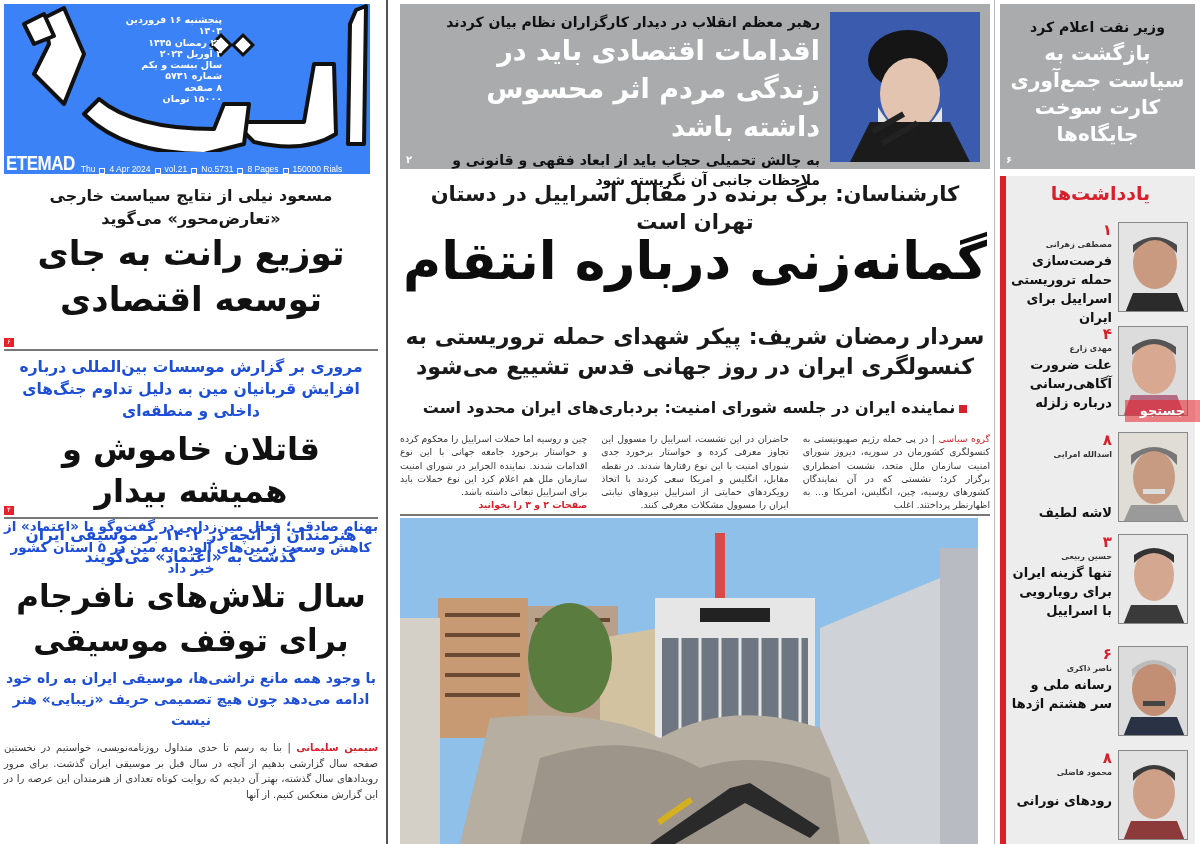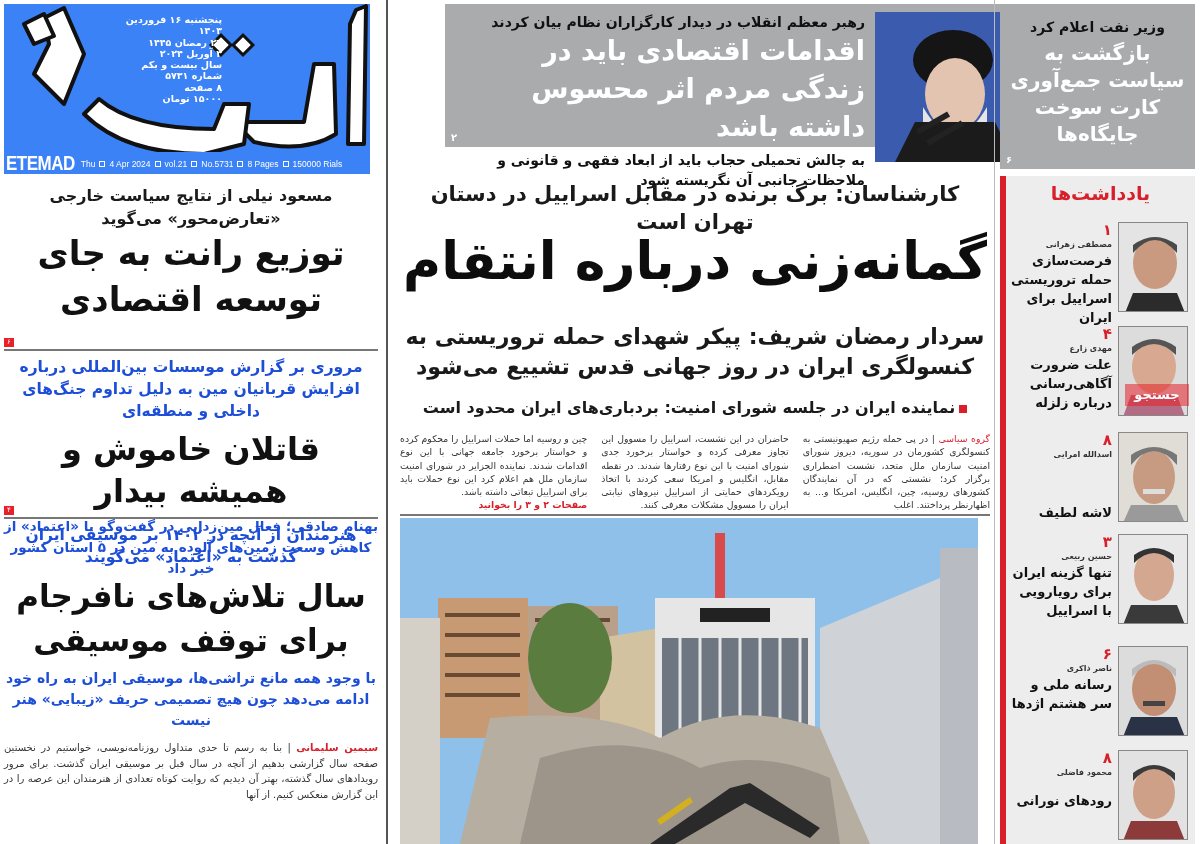--- a/index.html
+++ b/index.html
@@ -4,28 +4,28 @@
   <style>
     * { box-sizing: border-box; margin: 0; padding: 0; }
     html, body { width: 1200px; height: 844px; overflow: hidden; background: #fff; }
     body { position: relative; font-family: "DejaVu Sans", sans-serif; color: #1a1a1a; }
     .abs { position: absolute; }
 
     
     #masthead { left: 4px; top: 4px; width: 366px; height: 170px; background: #3b82f6; overflow: hidden; }
     #logo-art { position: absolute; left: 0; top: 0; width: 366px; height: 148px; }
     #date-block { position: absolute; left: 108px; top: 10px; width: 110px; direction: rtl; text-align: right; color: #fff; font-size: 9.5px; line-height: 11.3px; font-weight: bold; }
-    #footer-line { position: absolute; left: 0; top: 150px; width: 366px; height: 20px; display: flex; align-items: center; color: #fff; font-family: "Liberation Sans", sans-serif; }
+    #footer-line { position: absolute; left: 0; top: 150px; width: 366px; height: 20px; display: flex; align-items: flex-end; color: #fff; font-family: "Liberation Sans", sans-serif; }
     #etemad-word { font-size: 17px; font-weight: bold; letter-spacing: -0.5px; margin-left: 2px; margin-right: 6px; transform: scaleY(1.2); }
     .meta-item { font-size: 8.5px; margin-right: 4px; }
     .meta-sep { display: inline-block; width: 6px; height: 6px; border: 1px solid #fff; margin-right: 4px; }
 
     
     .greybox { background: #a9abad; }
-    #leader-box { left: 400px; top: 4px; width: 590px; height: 143px; margin-left: 45px; }
+    #leader-box { left: 400px; top: 4px; width: 590px; height: 165px; }
     #leader-photo { position: absolute; right: 10px; top: 8px; width: 150px; height: 150px; background: #3a5db0; overflow: hidden; }
     #leader-text { position: absolute; right: 170px; top: 8px; width: 400px; direction: rtl; text-align: right; }
     #leader-kicker { font-size: 14px; font-weight: bold; color: #111; line-height: 20px; }
     #leader-headline { font-size: 27px; font-weight: bold; color: #fff; line-height: 38px; }
     #leader-sub { font-size: 14px; font-weight: bold; color: #111; line-height: 20px; margin-top: 4px; }
     .pagenum { position: absolute; font-size: 10px; color: #fff; font-weight: bold; }
 
     #oil-box { left: 1000px; top: 4px; width: 195px; height: 165px; }
     #oil-text { position: absolute; left: 6px; right: 6px; top: 14px; direction: rtl; text-align: center; }
     #oil-kicker { font-size: 14px; font-weight: bold; color: #111; line-height: 18px; }
@@ -61,21 +61,21 @@
     #notes { left: 1000px; top: 176px; width: 195px; height: 668px; background: #ededed; }
     #notes-bar { position: absolute; left: 0; top: 0; width: 6px; height: 668px; background: #d81f2a; }
     #notes-title { position: absolute; left: 6px; right: 0; top: 6px; direction: rtl; text-align: center; color: #d81f2a; font-size: 19px; font-weight: bold; }
     .note { position: absolute; left: 10px; width: 182px; height: 100px; }
     .note-photo { position: absolute; right: 4px; top: 0; width: 70px; height: 90px; border: 1px solid #888; overflow: hidden; background: #d7d7d7; }
     .note-text { position: absolute; left: 0; right: 80px; top: 0; direction: rtl; text-align: right; }
     .note-num { color: #d81f2a; font-size: 15px; font-weight: bold; line-height: 17px; }
     .note-author { font-size: 8px; font-weight: bold; color: #333; line-height: 12px; }
     .note-title { font-size: 13px; font-weight: bold; line-height: 19px; color: #111; }
 
-    #watermark { position: absolute; left: 1125px; top: 384px; width: 64px; height: 22px; background: rgba(232,32,42,0.55); color: #fff; font-size: 13px; font-weight: bold; text-align: center; line-height: 22px; }
+    #watermark { position: absolute; left: 1125px; top: 400px; width: 75px; height: 22px; background: rgba(232,32,42,0.55); color: #fff; font-size: 13px; font-weight: bold; text-align: center; line-height: 22px; }
   </style>
 </head>
 <body>
 
 <div id="masthead" class="abs">
   <svg id="logo-art" viewBox="0 0 366 148">
 
     <g fill="#fff" stroke="#111" stroke-width="4" stroke-linejoin="round">
       <path d="M352 6 L362 2 L360 140 L344 140 L346 20 Z"></path>
       <path d="M310 60 L330 60 L332 130 Q300 150 250 138 L230 118 L300 118 Z"></path>

